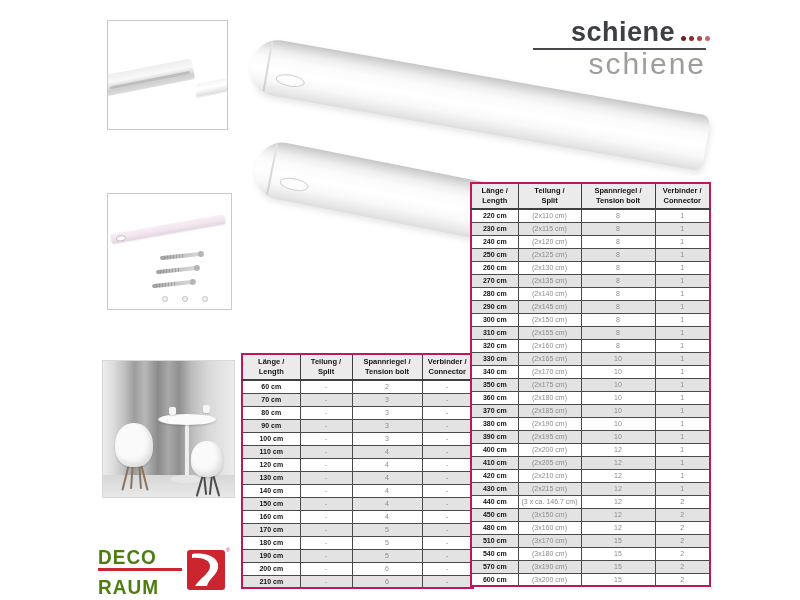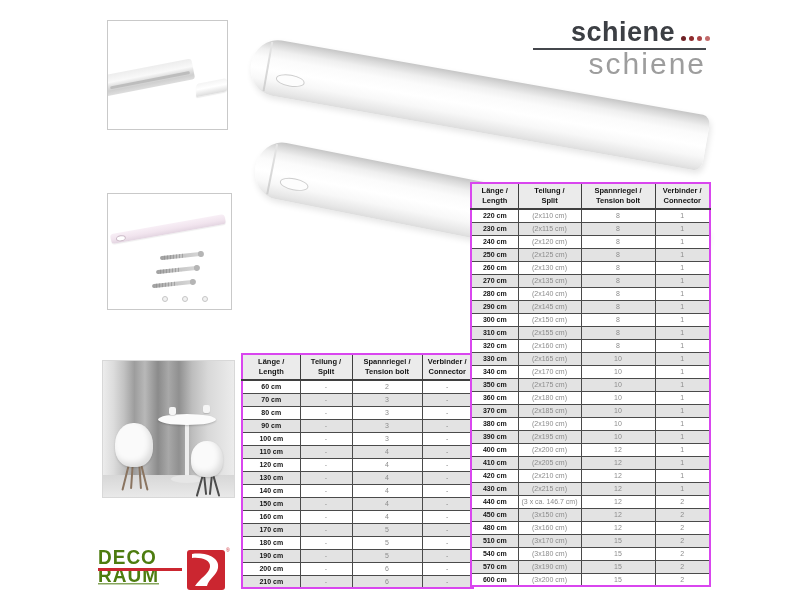--- a/index.html
+++ b/index.html
@@ -117,21 +117,21 @@
   }
   .rail::after { 
     content:""; position:absolute; left:27px; top:58%; width:27px; height:10px;
     background:#fdfdfd; border:1px solid #cdcdcd; border-radius:50%;
   }
   .rail1 { left:256px; top:36px;  width:462px; height:56px; transform:rotate(10deg);  transform-origin:left top; }
   .rail2 { left:261px; top:138px; width:458px; height:57px; transform:rotate(11.2deg); transform-origin:left top; }
 
   
   table.spec { border-collapse:collapse; table-layout:fixed; background:#fff;
-    border:2px solid #d946ef; z-index:5; position:absolute; }
+    border:2px solid #be185d; z-index:5; position:absolute; }
   .spec th {
     background:#ebebeb; font-size:7.5px; font-weight:bold; color:#141414;
     border:1px solid #3f3f3f; border-bottom:2px solid #3f3f3f;
     padding:2px 0; line-height:1.3; white-space:pre-line; text-align:center; height:26px;
   }
   .spec td {
     font-size:7px; text-align:center; border:1px solid #4a4a4a;
     height:13px; padding:0; color:#8c8c8c; line-height:1;
   }
   .spec td:first-child { font-weight:bold; color:#141414; }
@@ -184,21 +184,21 @@
   <div class="leg dark" style="left:96px; top:112px; height:24px; transform:rotate(16deg);"></div>
   <div class="leg dark" style="left:112px; top:112px; height:24px; transform:rotate(-16deg);"></div>
   <div class="leg dark" style="left:101px; top:112px; height:22px; transform:rotate(-6deg);"></div>
   <div class="leg dark" style="left:107px; top:112px; height:22px; transform:rotate(6deg);"></div>
   <div class="chair-shell" style="left:88px; top:80px; width:32px; height:36px;"></div>
 </div>
 
 <div class="abs decoraum">
   <div class="dr-text">
     <div>DECO</div>
-    <div style="margin-top:0;text-decoration:underline;">RAUM</div>
+    <div style="margin-top:12px;">RAUM</div>
   </div>
   <div class="dr-bar"></div>
   <div class="dr-emblem">
     <svg width="38" height="40" viewBox="0 0 38 40">
       <path d="M5 4 C20 2 33 8 31 18 C29.5 26 22 28 20 36 L8 36 C13 28 22 24 23 17 C24 10 14 7 5 8 Z" fill="#ffffff"></path>
     </svg>
   </div>
   <div class="dr-reg">®</div>
 </div>
 

